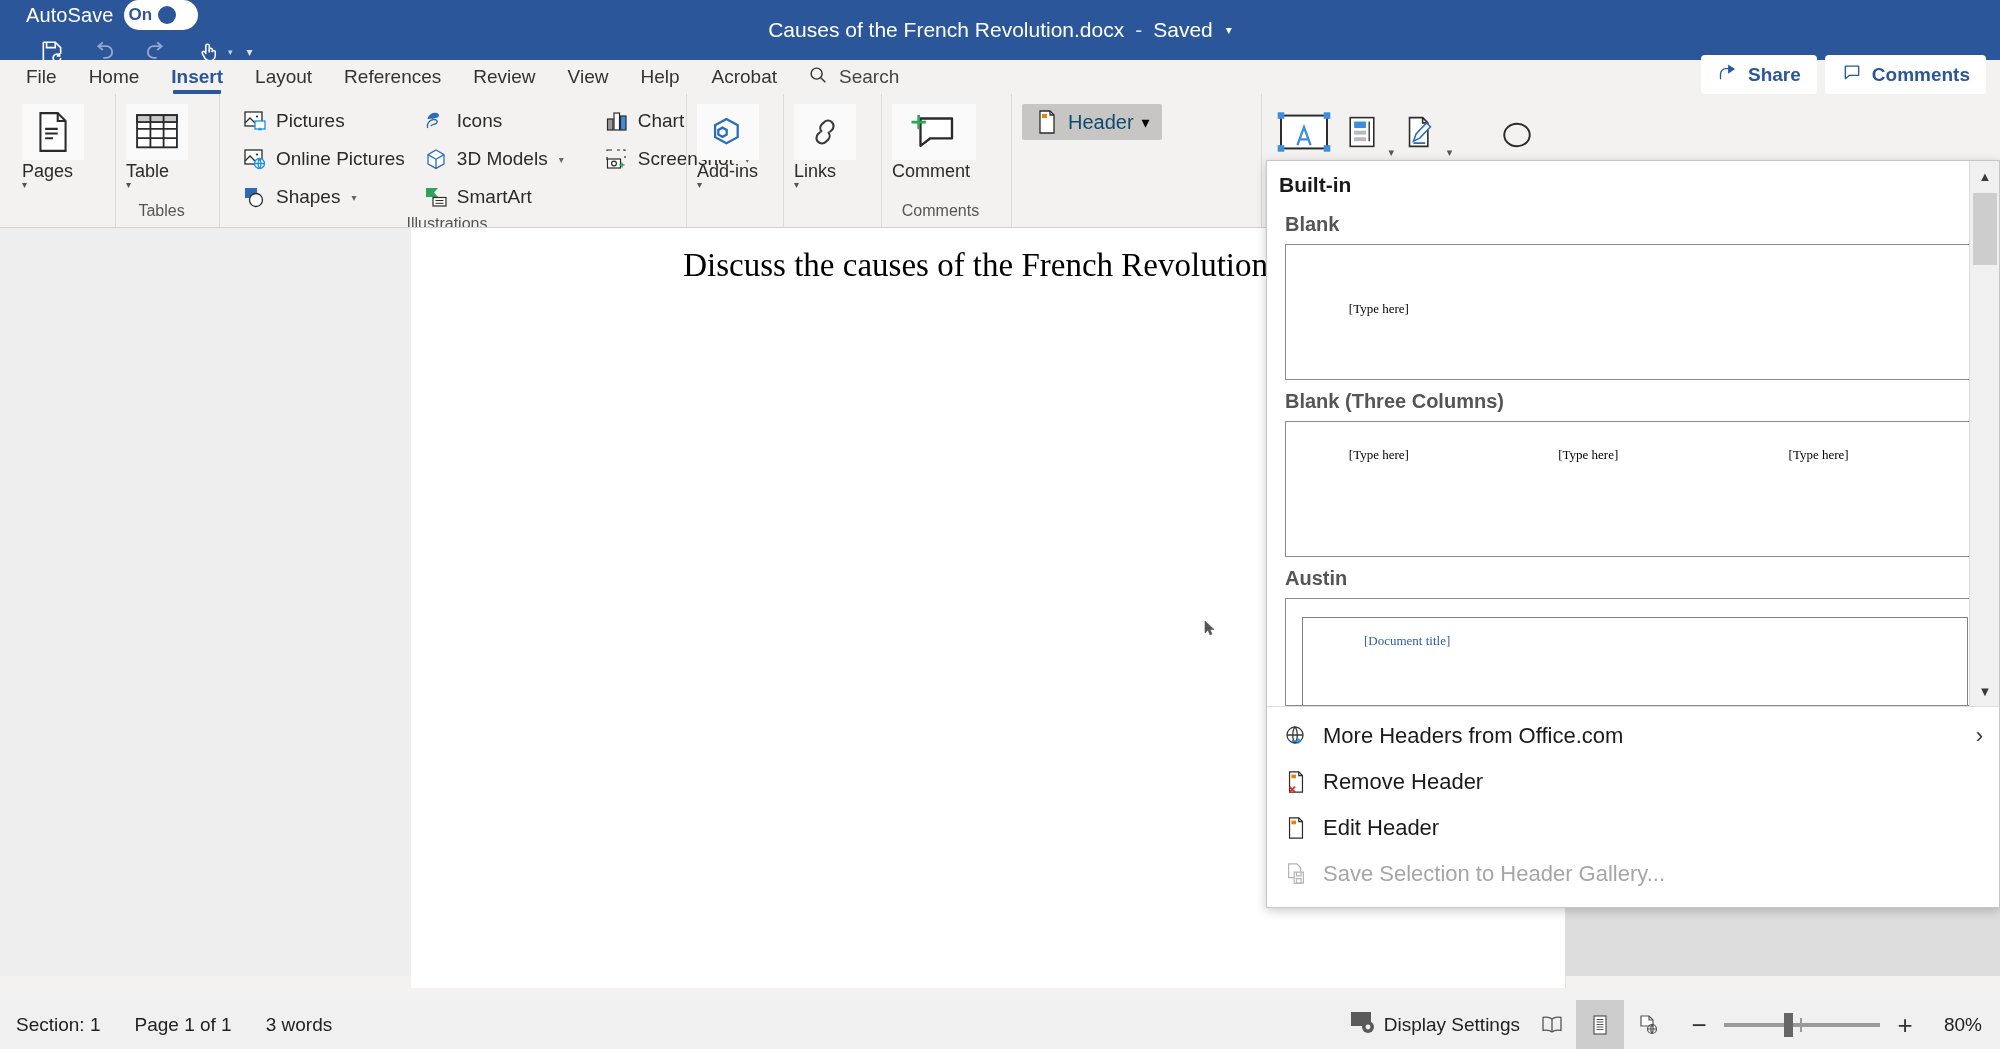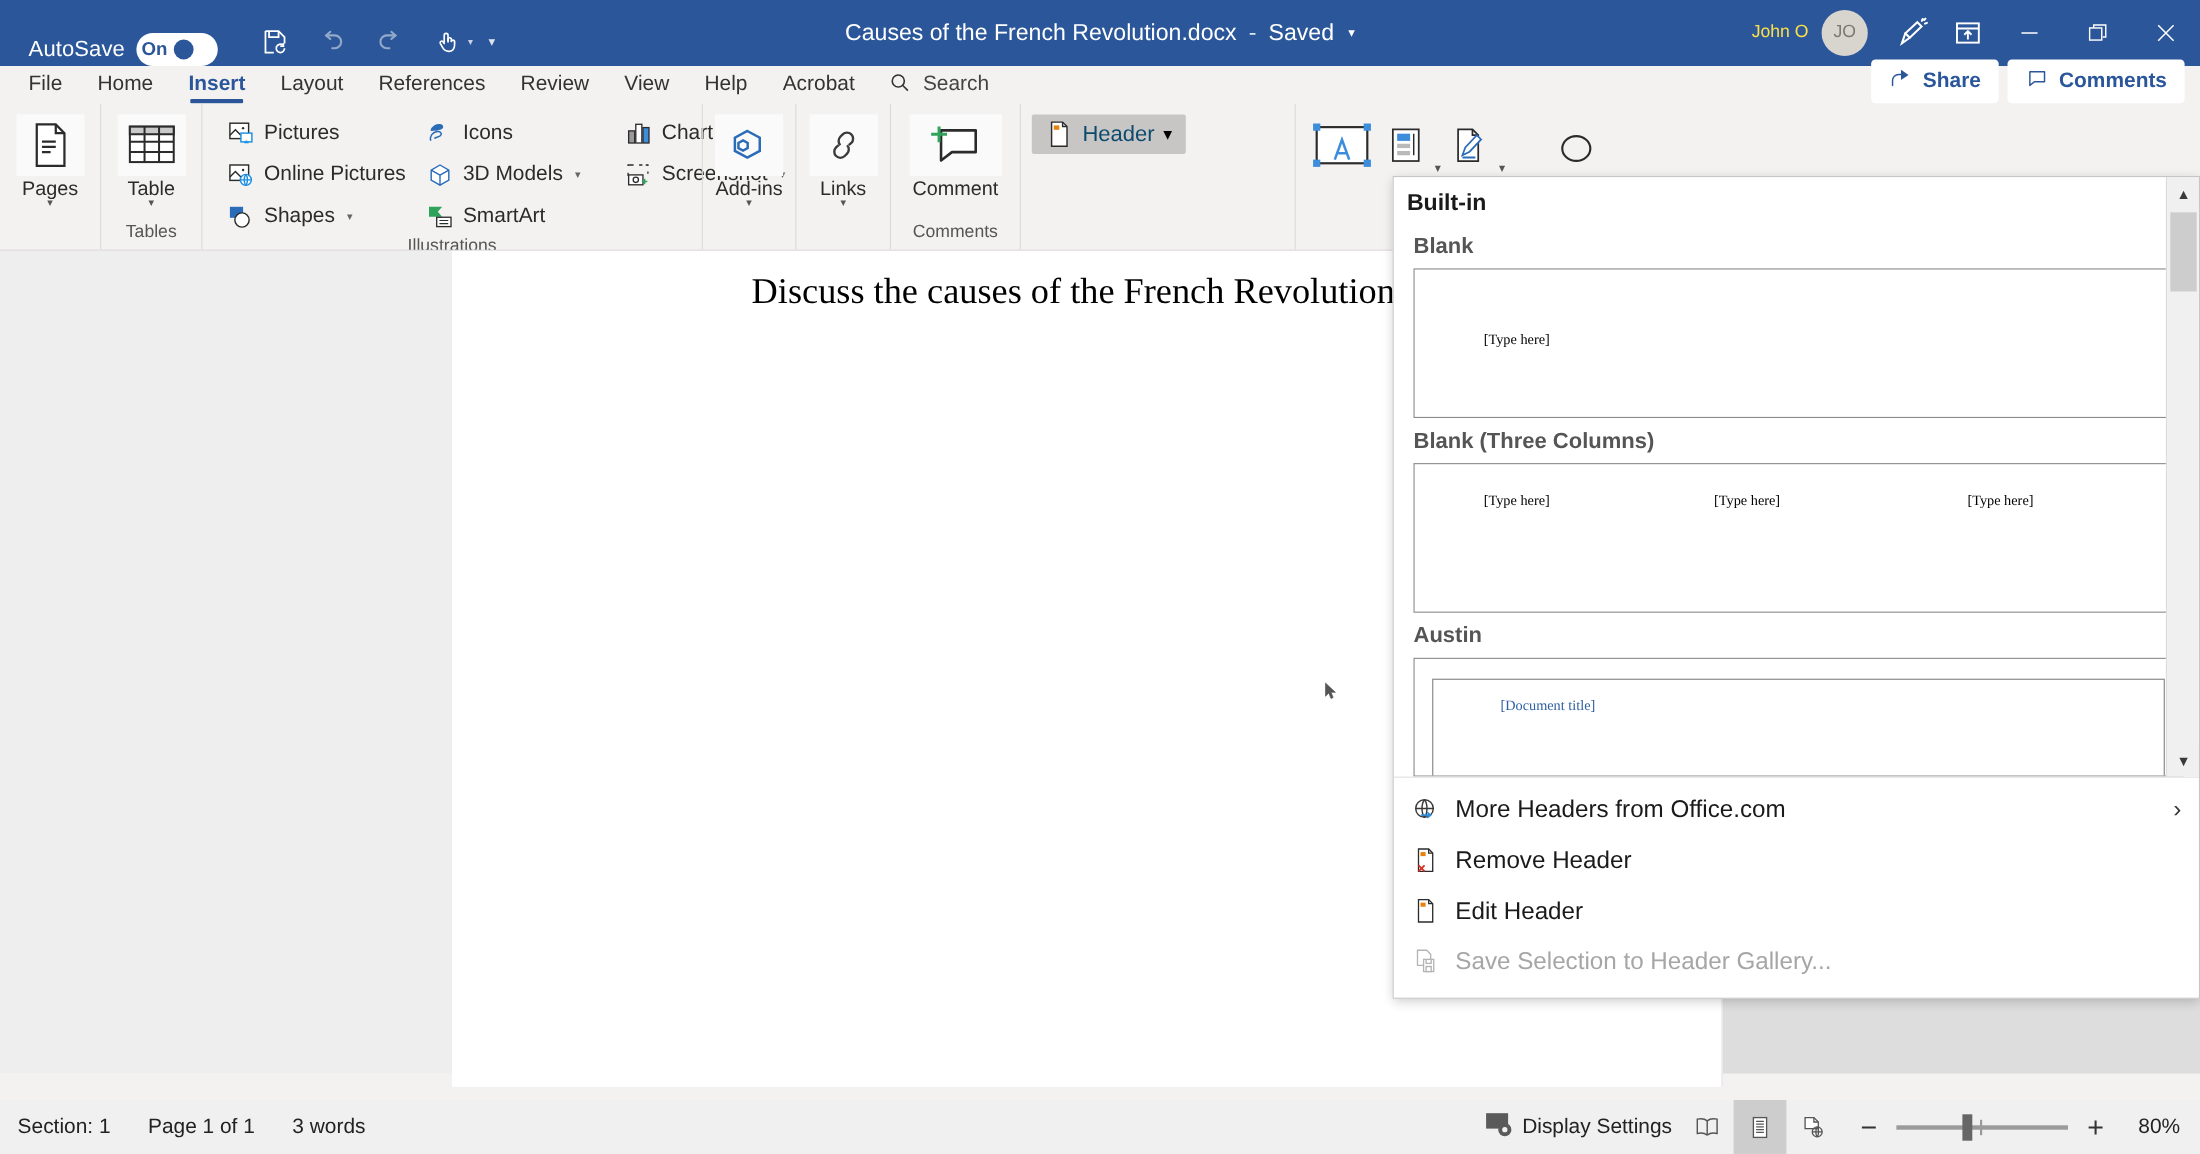--- a/index.html
+++ b/index.html
@@ -7,21 +7,21 @@
   body {
     font-family: "Liberation Sans", sans-serif;
     background:#f3f2f1;
     -webkit-font-smoothing:antialiased;
   }
   .app { position:relative; width:2000px; height:1049px; }
 
   
   .titlebar {
     position:absolute; left:0; top:0; width:2000px; height:60px;
-    background:#2b579a; color:#fff; display:flex; align-items:flex-end;
+    background:#2b579a; color:#fff; display:flex; align-items:flex-start;flex-direction:column;
   }
   .autosave-wrap { display:flex; align-items:center; margin-left:26px; gap:10px; }
   .autosave-label { font-size:20px; color:#fff; letter-spacing:.1px; }
   .toggle {
     width:74px; height:30px; border-radius:15px; background:#fff;
     display:flex; align-items:center; padding:0 5px; gap:6px; cursor:pointer;
   }
   .toggle-text { font-size:17px; color:#2b579a; font-weight:600; }
   .toggle-knob { width:18px; height:18px; border-radius:50%; background:#2b579a; }
 
@@ -84,27 +84,27 @@
     background:#fff; border-radius:4px; cursor:pointer;
     color:#2b579a; font-size:19px; font-weight:bold;
   }
 
   
   .ribbon {
     position:absolute; left:0; top:94px; width:2000px; height:134px;
     background:#f3f2f1; border-bottom:1px solid #d4d2d0;
     display:flex; align-items:stretch; overflow:hidden;
   }
-  .group { position:relative; display:flex; flex-direction:column; padding:0 10px; }
+  .group { position:relative; display:flex; flex-direction:column; padding:0 10px;margin-left:12px; }
   .group + .group { border-left:1px solid #dcdad8; }
   .group-body { flex:1; display:flex; align-items:flex-start; padding-top:6px; }
   .group-label { height:26px; font-size:16px; color:#555; text-align:center; line-height:20px; }
 
   .bigbtn {
-    width:76px; display:flex; flex-direction:column; align-items:center;
+    width:76px; display:flex; flex-direction:column; align-items:flex-start;
     cursor:pointer; padding-top:4px; border-radius:3px;
   }
   .bigbtn .ico {
     width:62px; height:56px; display:flex; align-items:center; justify-content:center;
     background:#fafafa;
   }
   .bigbtn .lbl { font-size:18px; color:#2b2b2b; text-align:center; line-height:19px; margin-top:2px;}
   .bigbtn .dcar { font-size:10px; color:#555; line-height:7px; }
 
   .smallcol { display:flex; flex-direction:column; gap:4px; padding-top:4px; }

